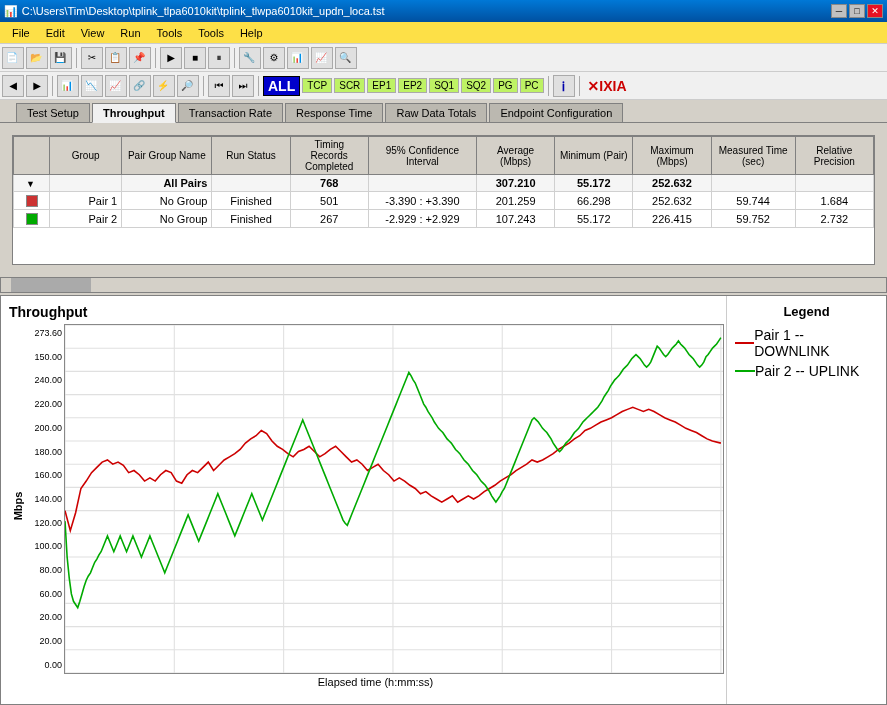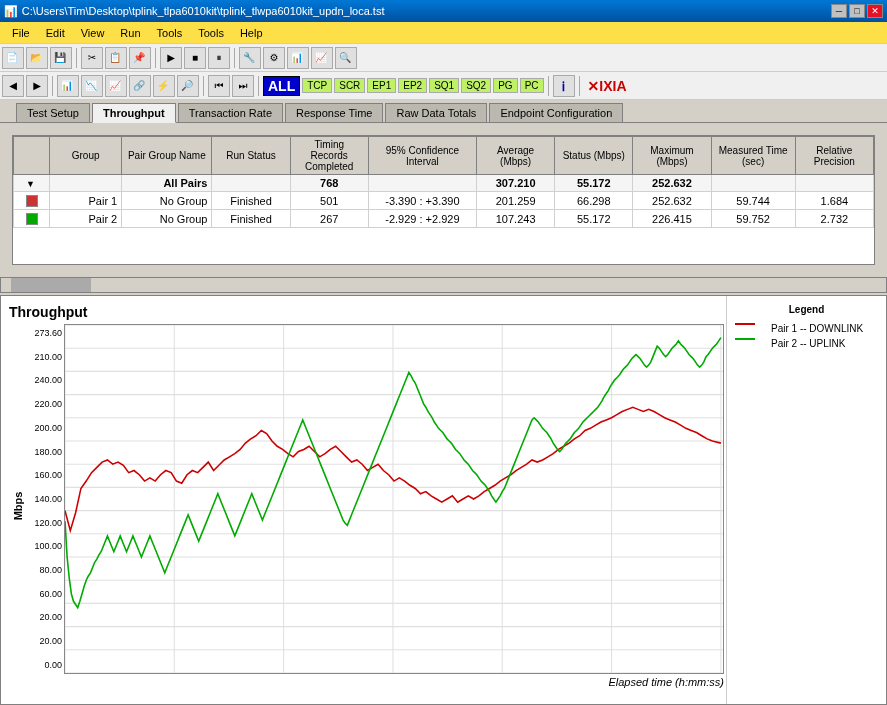--- a/index.html
+++ b/index.html
@@ -160,42 +160,42 @@
       width: 35px;
     }
     .x-labels {
       display: flex;
       justify-content: space-between;
       padding: 2px 0 0 37px;
       font-size: 9px;
       width: 660px;
     }
     .x-axis-title {
-      text-align: right;
+      text-align: center;
       font-size: 11px;
       margin-top: 2px;
-      font-style: italic;
     }
 
     
     .chart-legend {
       width: 160px;
       border-left: 1px solid #ccc;
       padding: 8px;
     }
     .legend-title {
       font-weight: bold;
       text-align: center;
-      font-size: 10px;
+      font-size: 13px;
       margin-bottom: 8px;
     }
     .legend-item {
       display: flex;
-      gap: 16px;
-      font-size: 10px;
+      align-items: center;
+      gap: 0;
+      font-size: 14px;
       margin-bottom: 4px;
     }
     .legend-line {
       width: 20px;
       height: 2px;
     }
 
     
     .chart-svg {
       position: absolute;
@@ -305,21 +305,21 @@
     <table class="data-table">
       <thead>
         <tr>
           <th rowspan="2" style="width:30px;"></th>
           <th rowspan="2" style="width:60px;">Group</th>
           <th rowspan="2" style="width:75px;">Pair Group Name</th>
           <th rowspan="2" style="width:65px;">Run Status</th>
           <th rowspan="2" style="width:65px;">Timing Records Completed</th>
           <th rowspan="2" style="width:90px;">95% Confidence Interval</th>
           <th rowspan="2" style="width:65px;">Average (Mbps)</th>
-          <th rowspan="2" style="width:65px;">Status (Mbps)</th>
+          <th rowspan="2" style="width:65px;">Minimum (Pair)</th>
           <th rowspan="2" style="width:65px;">Maximum (Mbps)</th>
           <th rowspan="2" style="width:70px;">Measured Time (sec)</th>
           <th rowspan="2" style="width:65px;">Relative Precision</th>
         </tr>
       </thead>
       <tbody>
 
         <tr class="row-all-pairs">
           <td><span class="expand-icon">▼</span></td>
           <td></td>
@@ -379,21 +379,21 @@
       <div style="display:flex; align-items:stretch;">
 
         <div style="width:18px; display:flex; align-items:center; justify-content:center;">
           <div style="transform:rotate(-90deg); white-space:nowrap; font-size:11px; font-weight:bold;">Mbps</div>
         </div>
 
         <div style="display:flex; flex-direction:column;">
           <div style="display:flex;">
             <div class="y-labels">
               <span>273.60</span>
-              <span>210.00</span>
+              <span>150.00</span>
               <span>240.00</span>
               <span>220.00</span>
               <span>200.00</span>
               <span>180.00</span>
               <span>160.00</span>
               <span>140.00</span>
               <span>120.00</span>
               <span>100.00</span>
               <span>80.00</span>
               <span>60.00</span>

